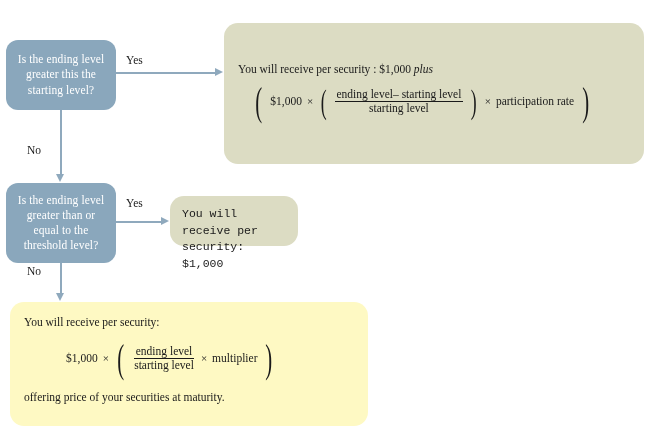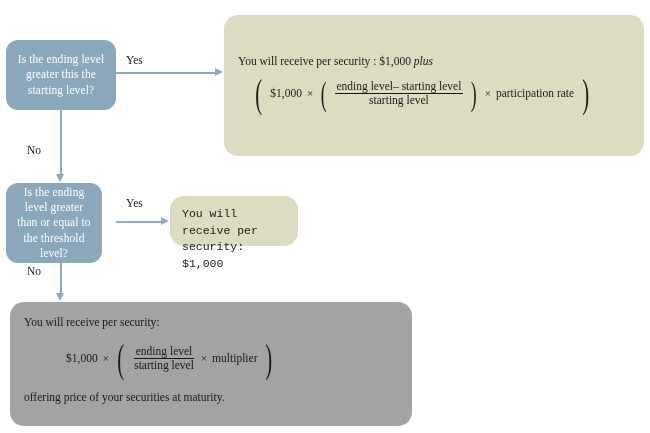--- a/index.html
+++ b/index.html
@@ -33,45 +33,45 @@
     align-items: center;
     justify-content: center;
     text-align: center;
     line-height: 1.32;
     font-size: 11.5px;
     letter-spacing: .1px;
     box-sizing: border-box;
     padding: 4px 8px;
   }
   #decision-1 { left: 6px;  top: 40px;  width: 110px; height: 70px; }
-  #decision-2 { left: 6px;  top: 183px; width: 96px; height: 80px; }
+  #decision-2 { left: 6px;  top: 183px; width: 110px; height: 80px; }
 
   
   .outcome {
     position: absolute;
     border-radius: 14px;
     box-sizing: border-box;
     line-height: 1.45;
   }
   #outcome-1 {
-    left: 224px; top: 15px; width: 420px; height: 141px;
+    left: 224px; top: 23px; width: 420px; height: 141px;
     background: #dcdcc3;
     padding: 38px 18px 8px 14px;
     font-size: 11.5px;
   }
   #outcome-2 {
     left: 170px; top: 196px; width: 128px; height: 50px;
     background: #dcdcc3;
     padding: 10px 10px 0 12px;
     font-size: 11.5px;
     font-family: Liberation Mono, monospace;
   }
   #outcome-3 {
-    left: 10px; top: 302px; width: 402px; height: 124px;
-    background: #a3a3a3;
+    left: 10px; top: 302px; width: 358px; height: 124px;
+    background: #fef9c3;
     padding: 12px 14px 0 14px;
     font-size: 11.5px;
   }
 
   
   .f-line { white-space: nowrap; }
   .f-row {
     display: inline-flex;
     align-items: center;
     gap: 5px;

